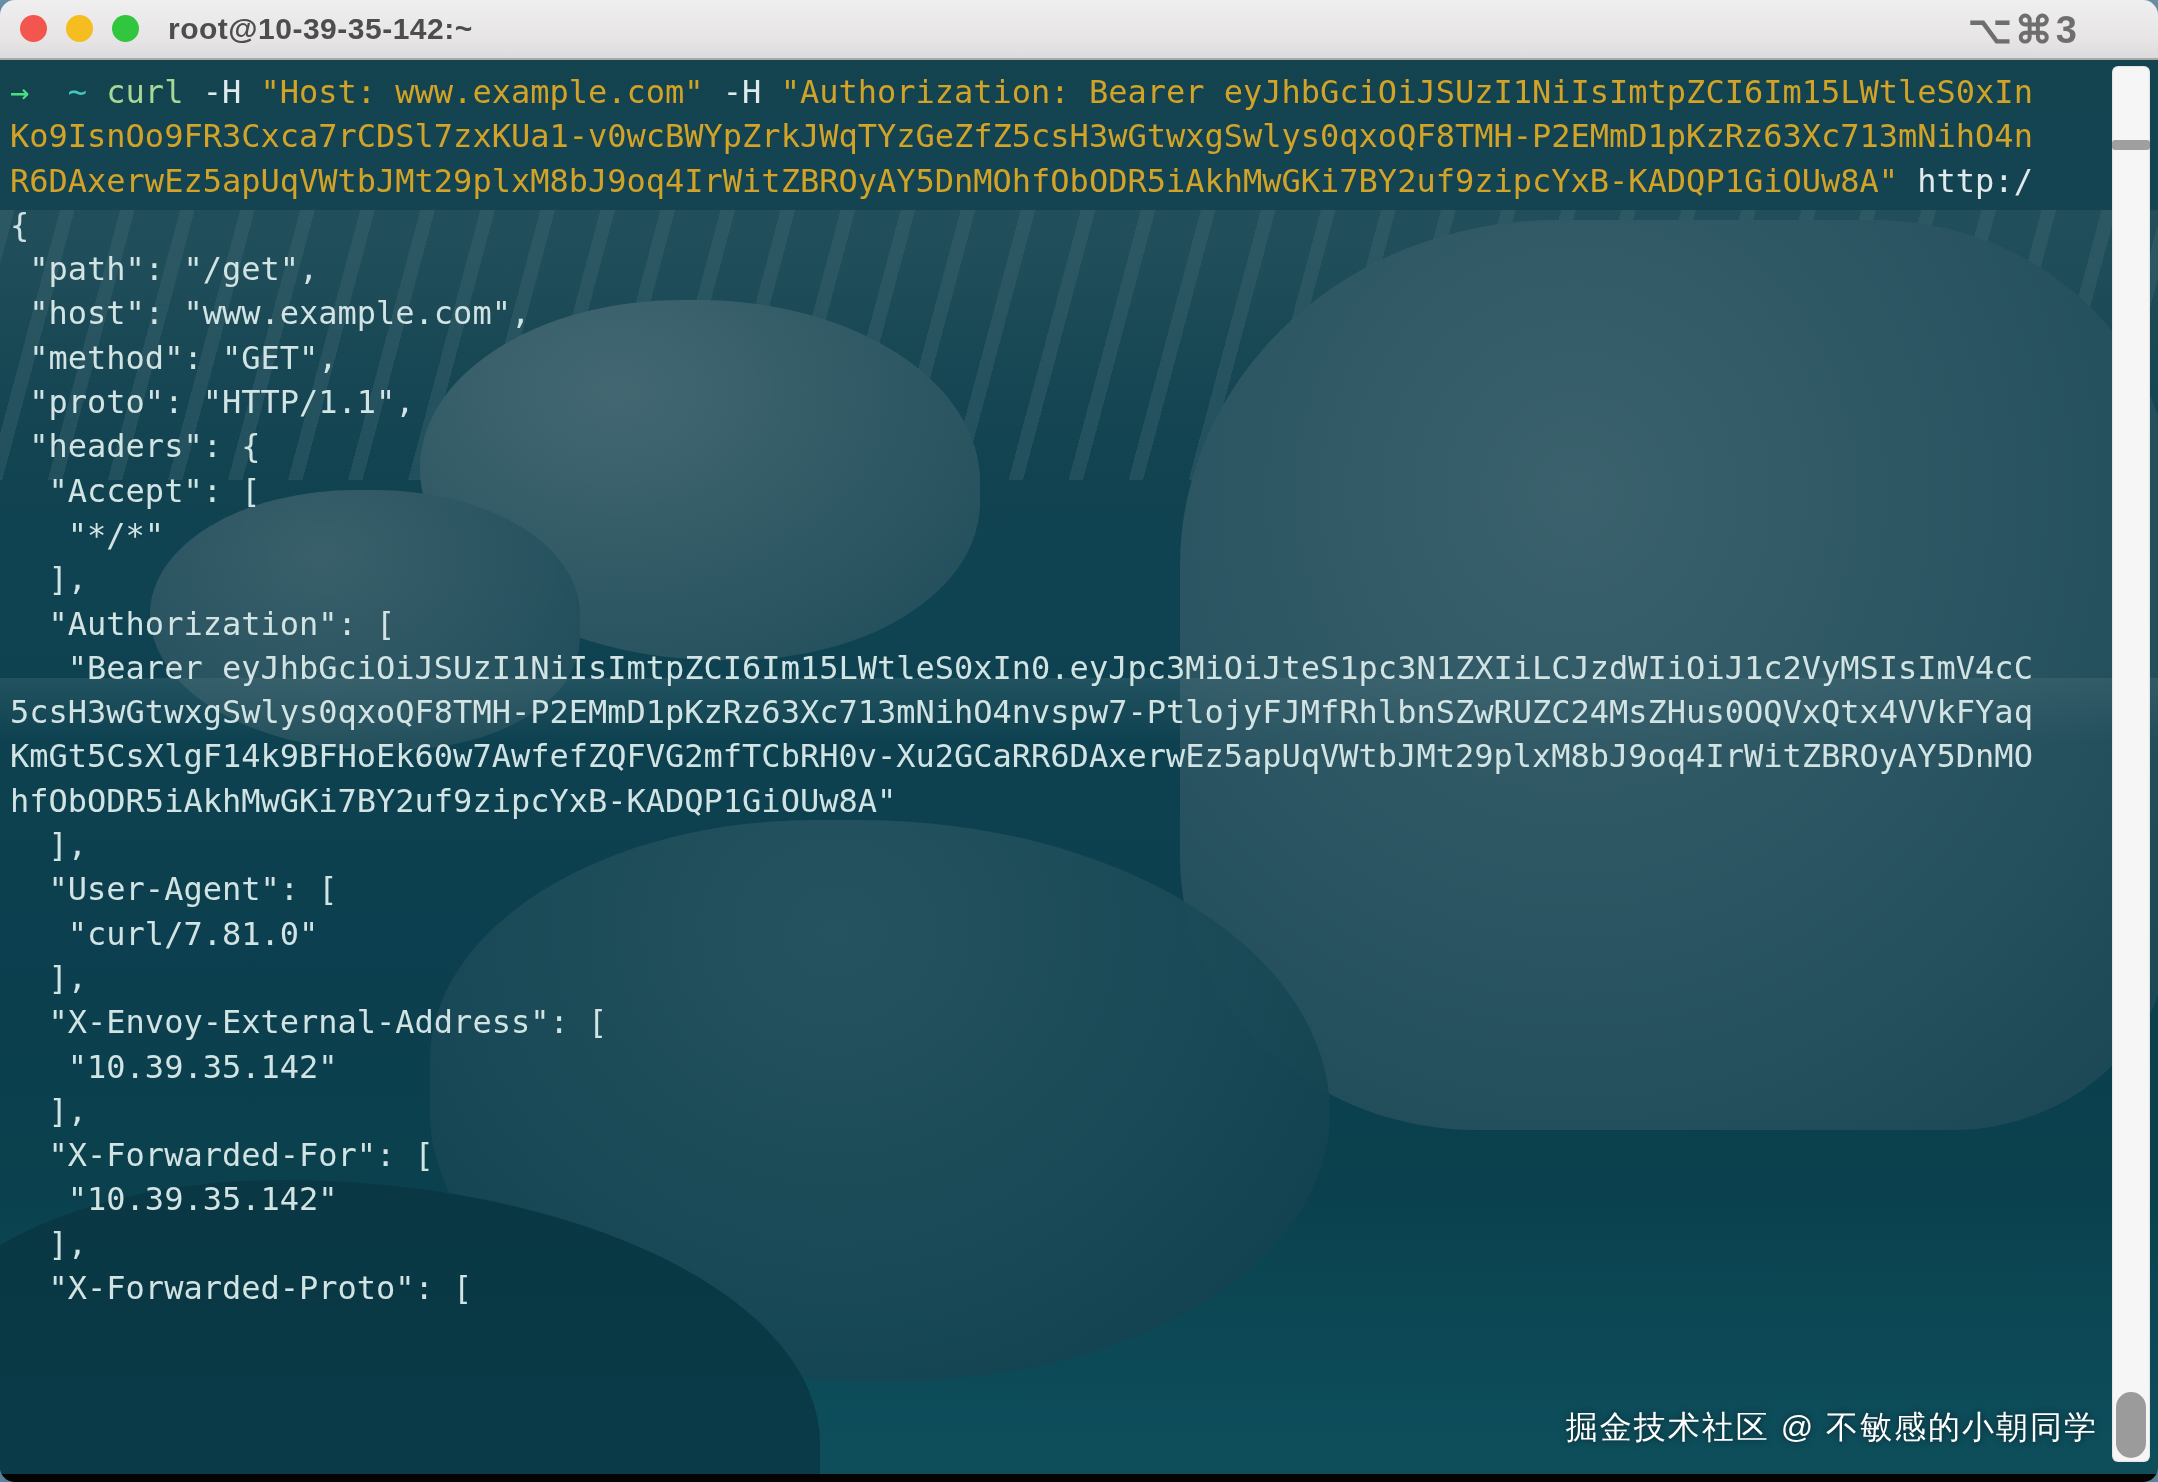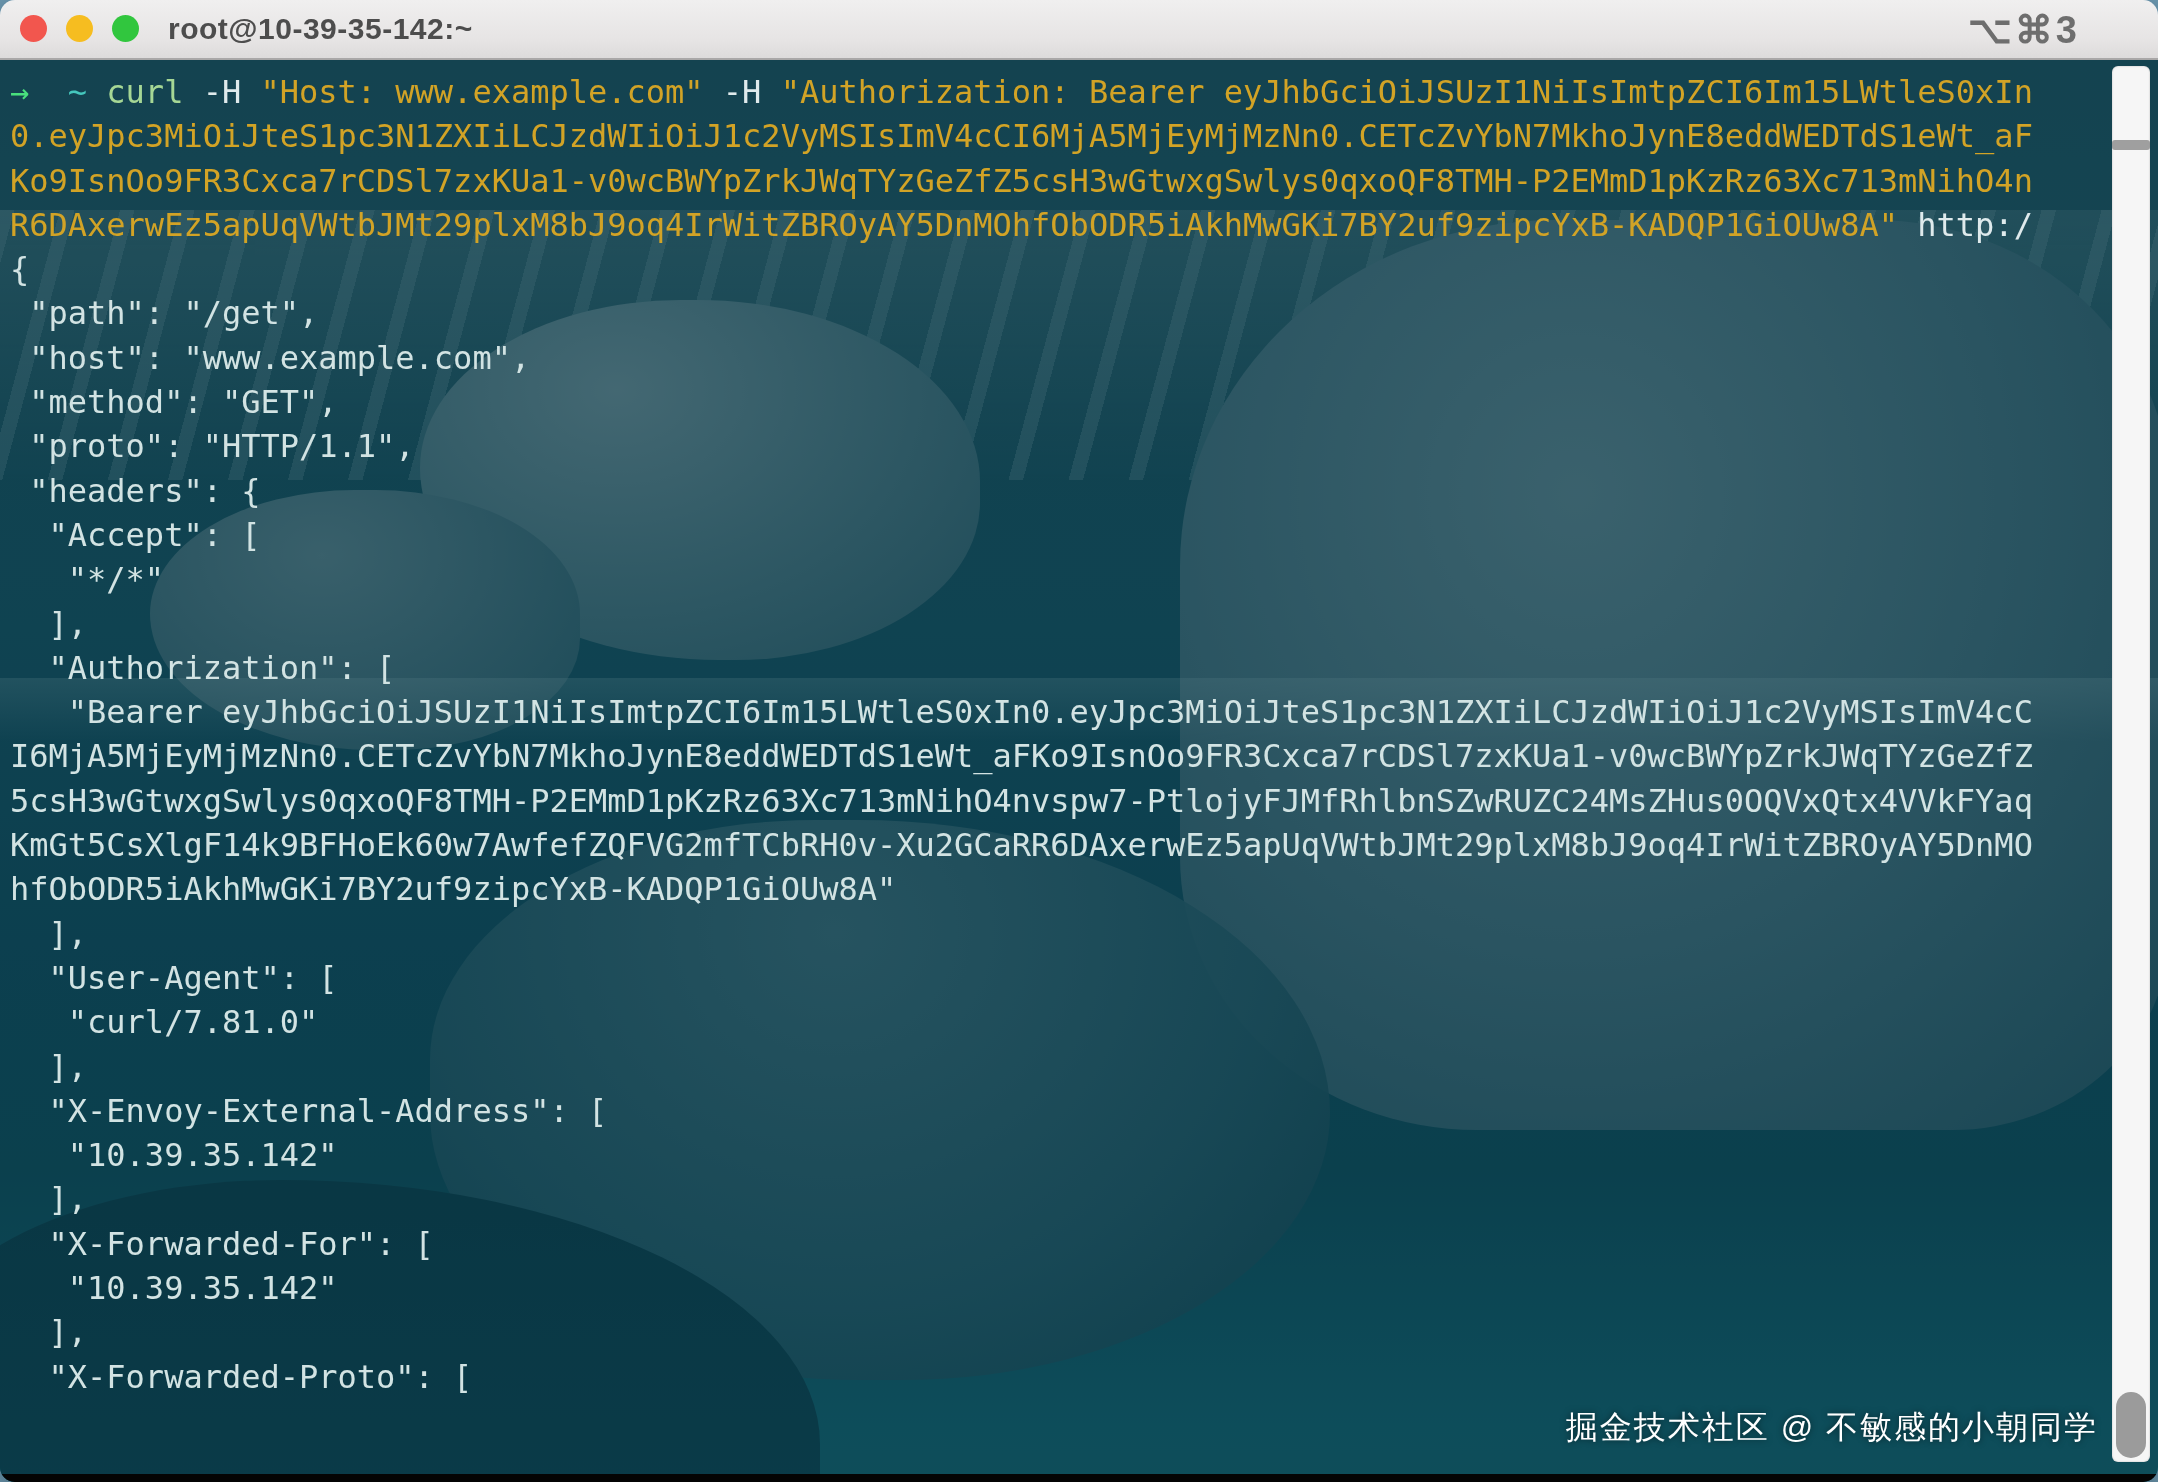--- a/index.html
+++ b/index.html
@@ -85,35 +85,33 @@
         <div class="rock rockA2"></div>
         <div class="rock rockB"></div>
         <div class="waterline"></div>
         <div class="rock rockC"></div>
         <div class="rock rockD"></div>
         <div class="tint"></div>
       </div>
 
       <div class="content">
           <div class="tline"><span class="seg-g">→</span><span class="seg-w">  </span><span class="seg-c">~</span><span class="seg-w"> </span><span class="seg-lg">curl</span><span class="seg-w"> -H </span><span class="seg-y">"Host: www.example.com"</span><span class="seg-w"> -H </span><span class="seg-y">"Authorization: Bearer eyJhbGciOiJSUzI1NiIsImtpZCI6Im15LWtleS0xIn</span></div>
-          <div class="tline"><span class="seg-y">0.eyJpc3MiOiJteS1pc3N1ZXIiLCJzdWIiOiJ1c2VyMSIsImV4cCI6MjA5MjEyMjMzNn0.CETcZvYbN7MkhoJynE8eddWEDTdS1eWt_aF</span></div>
           <div class="tline"><span class="seg-y">Ko9IsnOo9FR3Cxca7rCDSl7zxKUa1-v0wcBWYpZrkJWqTYzGeZfZ5csH3wGtwxgSwlys0qxoQF8TMH-P2EMmD1pKzRz63Xc713mNihO4n</span></div>
           <div class="tline"><span class="seg-y">R6DAxerwEz5apUqVWtbJMt29plxM8bJ9oq4IrWitZBROyAY5DnMOhfObODR5iAkhMwGKi7BY2uf9zipcYxB-KADQP1GiOUw8A"</span><span class="seg-w"> http:/</span></div>
           <div class="tline"><span class="seg-o">{</span></div>
           <div class="tline"><span class="seg-o"> "path": "/get",</span></div>
           <div class="tline"><span class="seg-o"> "host": "www.example.com",</span></div>
           <div class="tline"><span class="seg-o"> "method": "GET",</span></div>
           <div class="tline"><span class="seg-o"> "proto": "HTTP/1.1",</span></div>
           <div class="tline"><span class="seg-o"> "headers": {</span></div>
           <div class="tline"><span class="seg-o">  "Accept": [</span></div>
           <div class="tline"><span class="seg-o">   "*/*"</span></div>
           <div class="tline"><span class="seg-o">  ],</span></div>
           <div class="tline"><span class="seg-o">  "Authorization": [</span></div>
           <div class="tline"><span class="seg-o">   "Bearer eyJhbGciOiJSUzI1NiIsImtpZCI6Im15LWtleS0xIn0.eyJpc3MiOiJteS1pc3N1ZXIiLCJzdWIiOiJ1c2VyMSIsImV4cC</span></div>
-          <div class="tline"><span class="seg-o">I6MjA5MjEyMjMzNn0.CETcZvYbN7MkhoJynE8eddWEDTdS1eWt_aFKo9IsnOo9FR3Cxca7rCDSl7zxKUa1-v0wcBWYpZrkJWqTYzGeZfZ</span></div>
           <div class="tline"><span class="seg-o">5csH3wGtwxgSwlys0qxoQF8TMH-P2EMmD1pKzRz63Xc713mNihO4nvspw7-PtlojyFJMfRhlbnSZwRUZC24MsZHus0OQVxQtx4VVkFYaq</span></div>
           <div class="tline"><span class="seg-o">KmGt5CsXlgF14k9BFHoEk60w7AwfefZQFVG2mfTCbRH0v-Xu2GCaRR6DAxerwEz5apUqVWtbJMt29plxM8bJ9oq4IrWitZBROyAY5DnMO</span></div>
           <div class="tline"><span class="seg-o">hfObODR5iAkhMwGKi7BY2uf9zipcYxB-KADQP1GiOUw8A"</span></div>
           <div class="tline"><span class="seg-o">  ],</span></div>
           <div class="tline"><span class="seg-o">  "User-Agent": [</span></div>
           <div class="tline"><span class="seg-o">   "curl/7.81.0"</span></div>
           <div class="tline"><span class="seg-o">  ],</span></div>
           <div class="tline"><span class="seg-o">  "X-Envoy-External-Address": [</span></div>
           <div class="tline"><span class="seg-o">   "10.39.35.142"</span></div>
           <div class="tline"><span class="seg-o">  ],</span></div>

